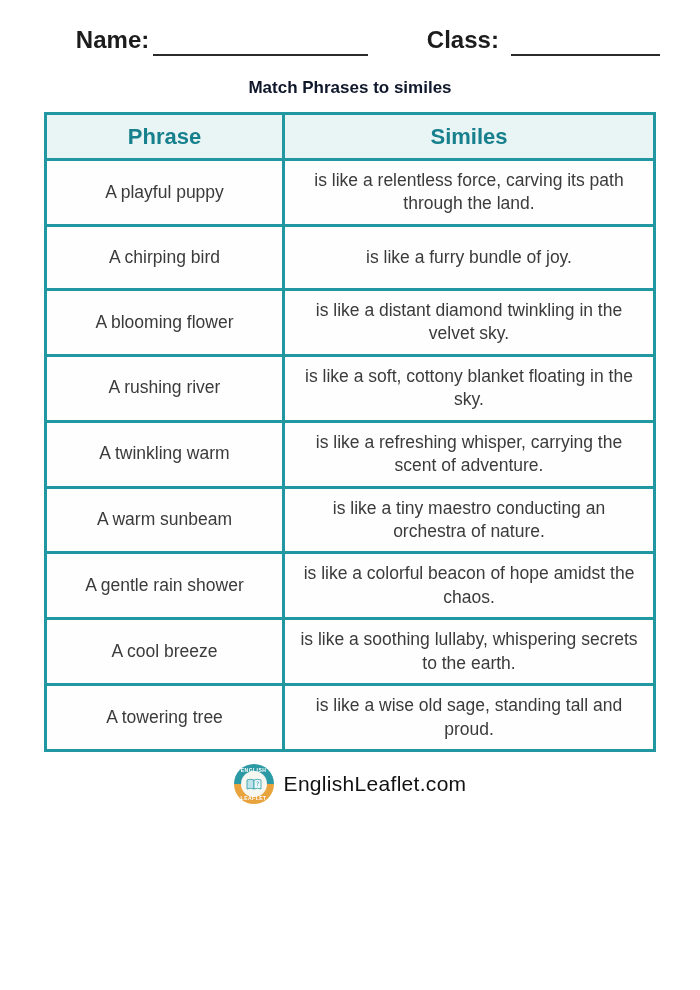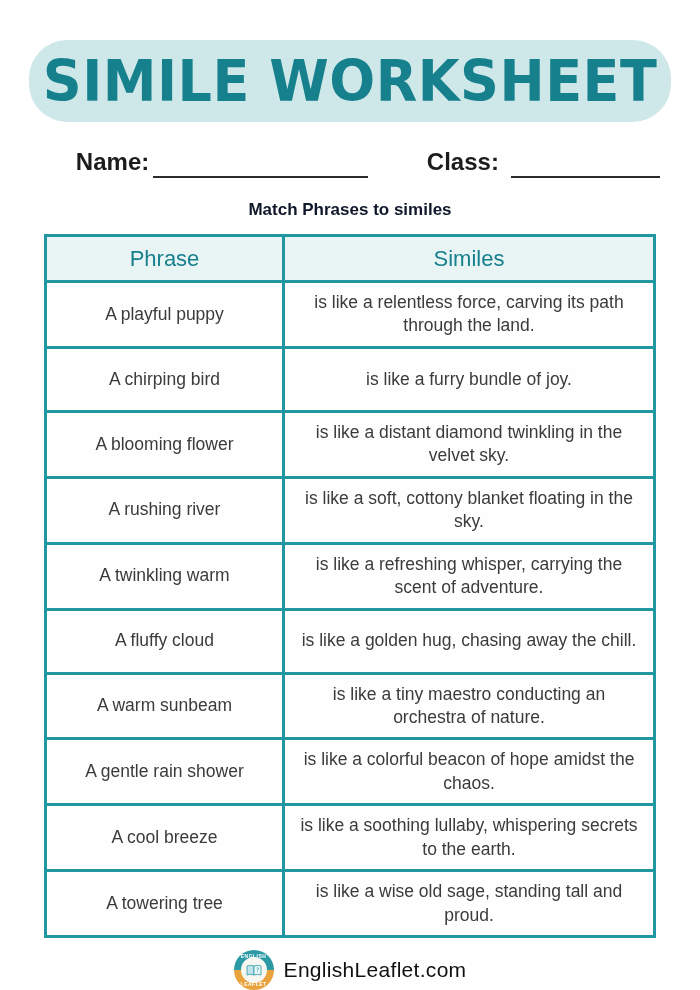--- a/index.html
+++ b/index.html
@@ -65,21 +65,21 @@
   .match-table th, .match-table td {
     border: 3px solid #2097a1;
     text-align: center;
     vertical-align: middle;
   }
   .match-table col.phrase-col { width: 238px; }
   .match-table th {
     background: #e9f4f5;
     color: #17808d;
     font-size: 22px;
-    font-weight: normal;
+    font-weight: bold;
     height: 46px;
     padding: 4px;
     text-align: center;
   }
   .match-table td {
     background: #fefefe;
     color: #3b3b3b;
     font-size: 17.5px;
     line-height: 1.34;
     padding: 8px 14px;
@@ -120,23 +120,20 @@
     font-weight: 500;
     color: #111111;
     letter-spacing: 0.3px;
   }
 </style>
 </head>
 <body>
 
 <div class="page">
 
-  <div class="title-pill">
-    <div class="title-text">SIMILE WORKSHEET</div>
-  </div>
 
   <div class="fields-row">
     <div class="fields-left-pad"></div>
     <span class="field-label">Name:</span>
     <span class="field-line name-line"></span>
     <div class="class-gap"></div>
     <span class="field-label">Class:</span>
     <span class="field-line class-line"></span>
   </div>
 
@@ -166,24 +163,20 @@
           <td class="phrase-cell">A blooming flower</td>
           <td class="simile-cell">is like a distant diamond twinkling in the velvet sky.</td>
         </tr>
         <tr>
           <td class="phrase-cell">A rushing river</td>
           <td class="simile-cell">is like a soft, cottony blanket floating in the sky.</td>
         </tr>
         <tr>
           <td class="phrase-cell">A twinkling warm</td>
           <td class="simile-cell">is like a refreshing whisper, carrying the scent of adventure.</td>
-        </tr>
-        <tr>
-          <td class="phrase-cell">A fluffy cloud</td>
-          <td class="simile-cell">is like a golden hug, chasing away the chill.</td>
         </tr>
         <tr>
           <td class="phrase-cell">A warm sunbeam</td>
           <td class="simile-cell">is like a tiny maestro conducting an orchestra of nature.</td>
         </tr>
         <tr>
           <td class="phrase-cell">A gentle rain shower</td>
           <td class="simile-cell">is like a colorful beacon of hope amidst the chaos.</td>
         </tr>
         <tr>

